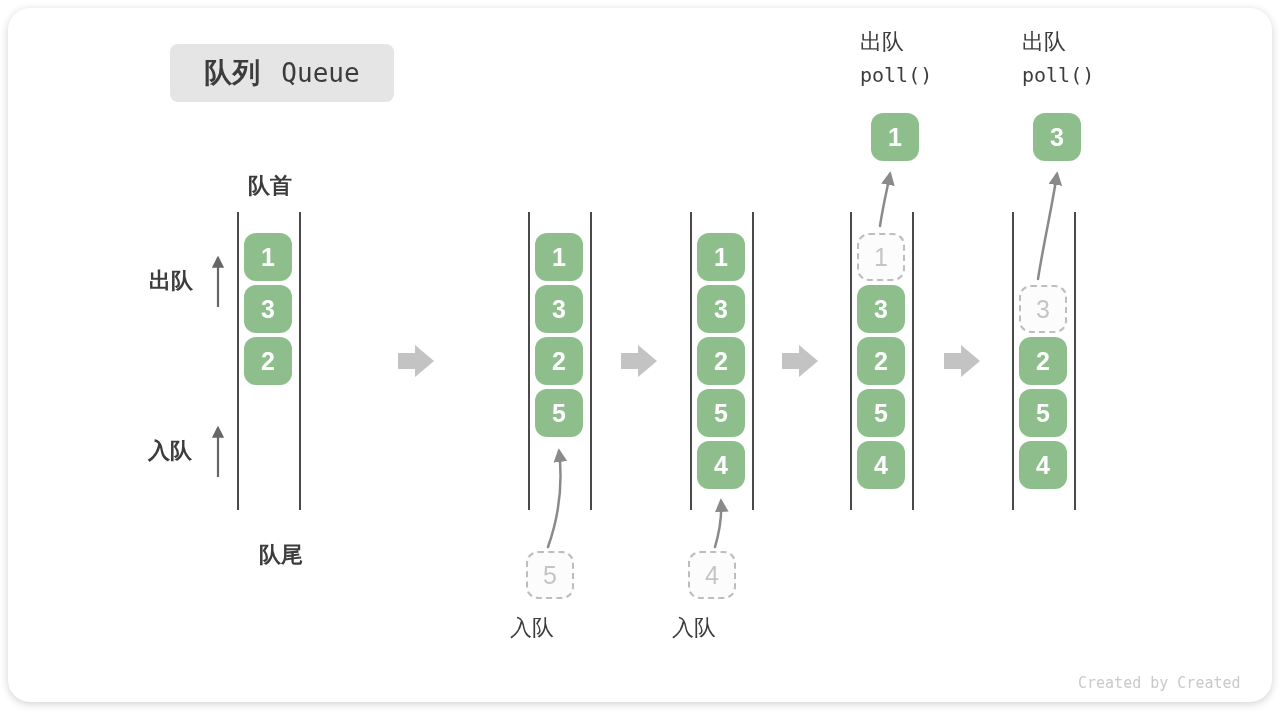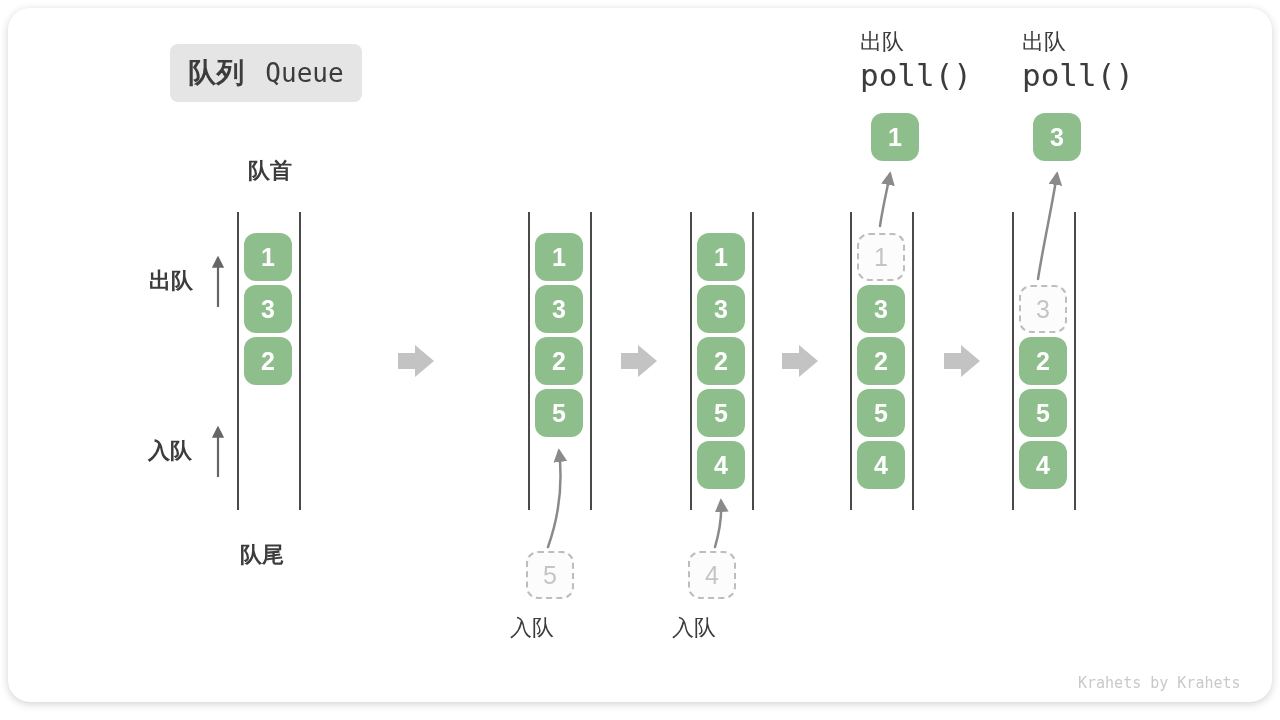--- a/index.html
+++ b/index.html
@@ -13,35 +13,35 @@
 
   .card {
     position: absolute; left: 8px; top: 8px;
     width: 1264px; height: 694px;
     background: #ffffff; border-radius: 22px;
     box-shadow: 0 2px 8px rgba(0,0,0,0.18);
   }
 
   .badge {
     position: absolute; left: 170px; top: 44px;
-    width: 192px; height: 58px;
+    width: 224px; height: 58px;
     background: var(--badge-bg);
     border-radius: 8px;
     display: flex; align-items: center; justify-content: center; gap: 12px;
     color: var(--text-dark);
   }
   .badge-zh { font-size: 28px; font-weight: 700; }
   .badge-en { font-family: "DejaVu Sans Mono", "Liberation Mono", monospace; font-size: 26px; margin-left: 9px; }
 
   .side-label {
     position: absolute; color: var(--text-dark);
     font-size: 22px; font-weight: 700; white-space: nowrap;
   }
-  .front-label { left: 235px; top: 156px; width: 70px; text-align: center; }
-  .rear-label  { left: 240px; top: 540px; width: 70px; text-align: left; }
+  .front-label { left: 235px; top: 171px; width: 70px; text-align: center; }
+  .rear-label  { left: 233px; top: 540px; width: 70px; text-align: right; }
   .deq-label   { left: 149px; top: 266px; }
   .enq-label   { left: 148px; top: 436px; }
 
   #overlay { position: absolute; left: 0; top: 0; pointer-events: none; }
 
   #queues-layer { position: absolute; left: 0; top: 0; width: 100%; height: 100%; }
 
   .queue-wall {
     position: absolute; top: 212px;
     width: 2px; height: 298px;
@@ -64,21 +64,21 @@
     font-weight: 400;
   }
 
   .caption { position: absolute; top: 612px; white-space: nowrap; }
   .top-label { position: absolute; top: 26px; white-space: nowrap; }
   .cap-zh {
     font-size: 22px; line-height: 32px; color: var(--text-dark);
   }
   .cap-code {
     font-family: "DejaVu Sans Mono", "Liberation Mono", monospace;
-    font-size: 31px; line-height: 34px; color: var(--text-dark);
+    font-size: 20px; line-height: 34px; color: var(--text-dark);
   }
   .green-arg { color: var(--code-green); font-weight: 700; }
 
   .credit {
     position: absolute; left: 1078px; top: 674px;
     font-family: "DejaVu Sans Mono", "Liberation Mono", monospace;
     font-size: 15px; color: var(--credit-gray);
   }
 </style>
 </head>
@@ -166,15 +166,15 @@
       <div class="cell" style="left: 1019px; top: 337px;">2</div>
       <div class="cell" style="left: 1019px; top: 389px;">5</div>
       <div class="cell" style="left: 1019px; top: 441px;">4</div>
       <div class="cell" style="left: 1033px; top: 113px;">3</div>
       <div class="top-label" style="left: 1022px;">
         <div class="cap-zh">出队</div>
         <div class="cap-code">poll()</div>
       </div>
     </div>
 
-  <div class="credit">Krahets by Krahets</div>
+  <div class="credit">Created by Created</div>
 
 </div>
 
 </body></html>

